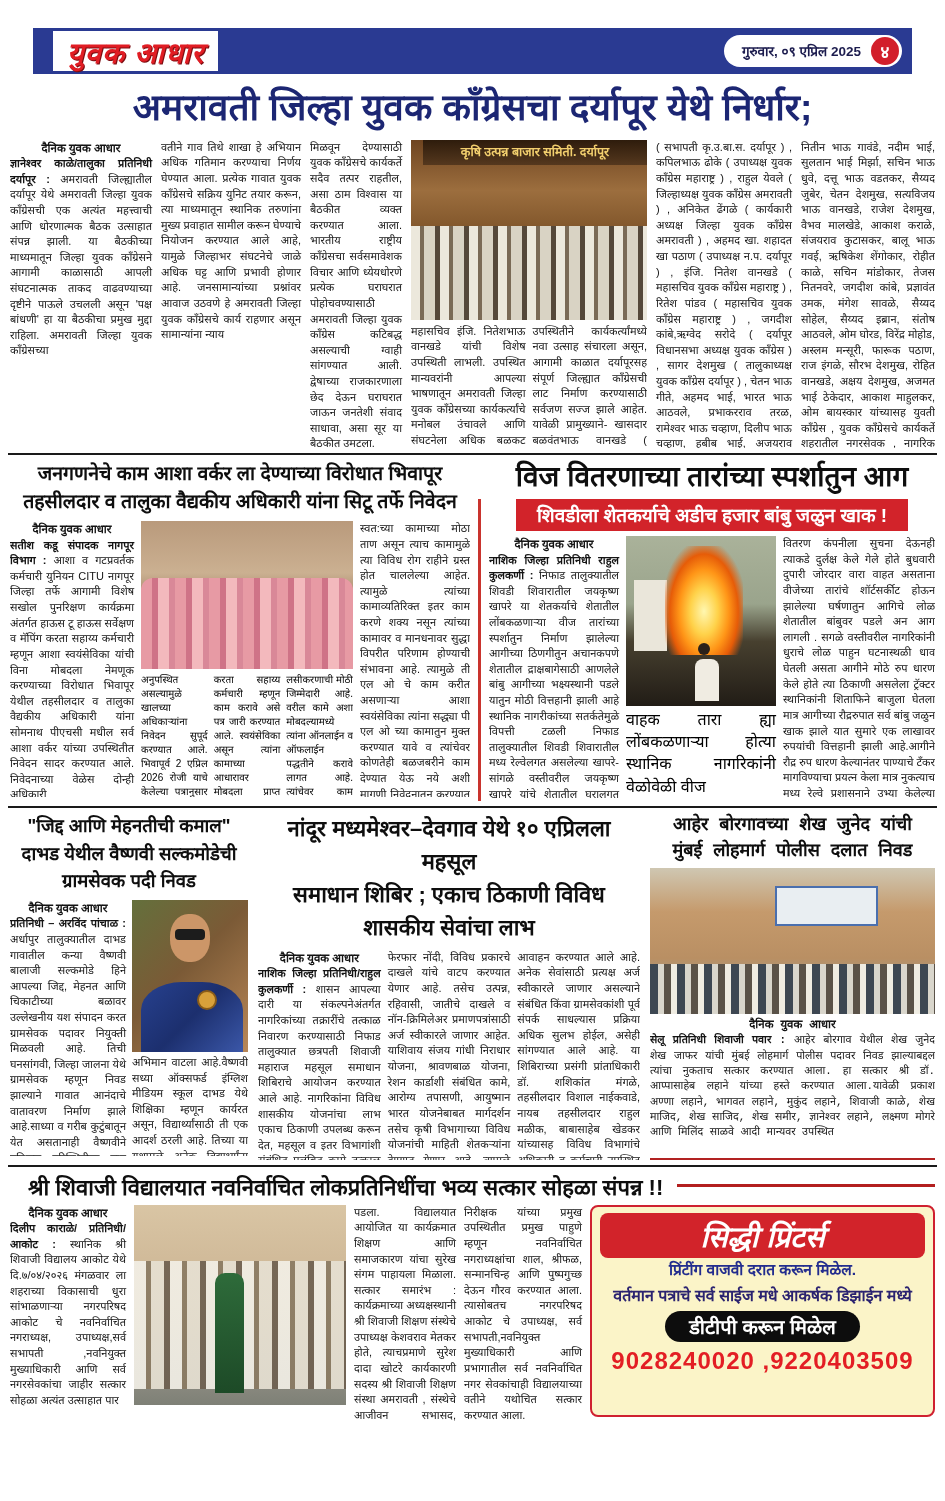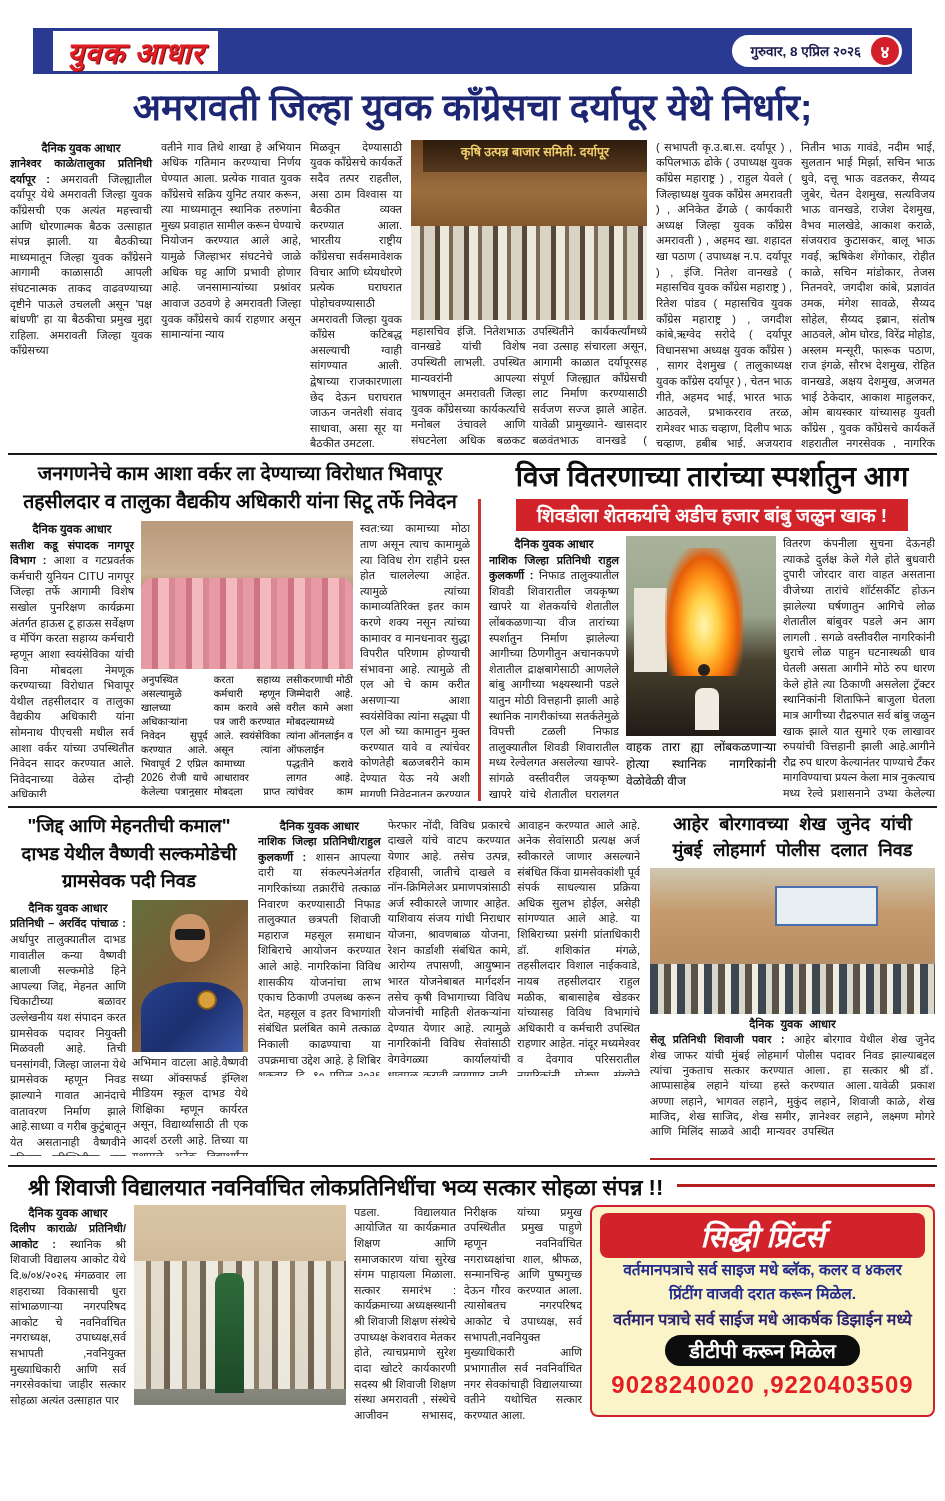--- a/index.html
+++ b/index.html
@@ -37,21 +37,21 @@
   .cc-a { width:124px; } .cc-b { flex:1; }
   .cc-mid { width:212px; display:flex; flex-direction:column; }
   .cc-mid .under { column-count:3; column-gap:6px; font-size:10px; line-height:1.4; text-align:justify; margin-top:4px; flex:1; overflow:hidden; }
   .vred { width:3px; background:#c9342e; margin-top:40px; }
   .sec-fire { flex:1; }
   .h2b { font-size:28px; font-weight:800; text-align:center; color:#0e0e0e; line-height:1.3; }
   .red-banner { width:88%; margin:4px auto 2px; background:#d2232a; color:#fff; font-size:19px; font-weight:700; text-align:center; padding:3px 12px; }
   .fire-body { display:flex; gap:7px; margin-top:5px; height:262px; overflow:hidden; }
   .cf-a { width:130px; } .cf-c { flex:1; }
   .cf-mid { width:150px; display:flex; flex-direction:column; }
-  .cf-mid .cap { font-size:12px; line-height:1.4; text-align:justify; margin-top:3px; }
+  .cf-mid .cap { font-size:16px; line-height:1.4; text-align:justify; margin-top:3px; }
 
   
   .row3 { margin:0 10px; display:flex; gap:10px; height:348px; overflow:hidden; }
   .art4 { width:238px; } .art5 { width:382px; } .art6 { flex:1; display:flex; flex-direction:column;font-family:Liberation Mono, monospace; }
   .h3head { font-weight:800; text-align:center; color:#0e0e0e; }
   .h3a { font-size:18.5px; line-height:1.5; }
   .h3b { font-size:22px; line-height:1.5; }
   .h3c { font-size:18px; line-height:1.45; }
   .art4-body { display:flex; gap:6px; margin-top:5px; height:256px; overflow:hidden; }
   .a4-c1 { width:116px; }
@@ -78,21 +78,21 @@
   .ad-title { background:#d2232a; color:#fff; font-size:29px; font-weight:800; font-style:italic; text-align:center; border-radius:8px; padding:3px 0; }
   .ad-line { text-align:center; font-weight:800; color:#232d8e; font-size:15.5px; line-height:1.55; }
   .ad-line4 { text-align:center; font-weight:800; color:#2b2370; font-size:16px; margin-top:2px; }
   .ad-pill { width:fit-content; margin:5px auto 2px; background:#0d0d0d; color:#fff; font-size:20px; font-weight:800; padding:2px 24px; border-radius:22px; }
   .ad-bottom { display:flex; align-items:center; margin-top:3px; }
   .ad-phones { flex:1; text-align:center; color:#e31e24; font-size:24px; font-weight:800; letter-spacing:1px; }
 
   
   .ph { position:relative; overflow:hidden; }
   .ph-lead { height:180px; background:linear-gradient(180deg,#6e4420 0%,#9c6e3e 28%,#7a5026 55%,#46331f 78%,#2e241a 100%); }
-  .ph-strip { position:absolute; top:0; left:12px; right:0; height:32px; background:linear-gradient(180deg,#2e1c0c,#55381e); }
+  .ph-strip { position:absolute; top:0; left:12px; right:0; height:25px; background:linear-gradient(180deg,#2e1c0c,#55381e); }
   .ph-strip span { color:#f2cf6e; font-weight:700; font-size:12.5px; display:block; text-align:center; line-height:25px; white-space:nowrap; }
   .crowd { position:absolute; bottom:0; left:0; right:0; height:52%; background:repeating-linear-gradient(90deg,#ece8dc 0 9px,#7a6a56 9px 13px,#d9d3c4 13px 24px,#55483a 24px 29px); }
   .ph-pink { height:148px; background:linear-gradient(180deg,#b99a7c 0%,#cbb091 35%,#93745a 60%,#6e5643 100%); }
   .crowd-pink { position:absolute; bottom:0; left:0; right:0; height:62%; border-radius:12px 12px 0 0; background:repeating-linear-gradient(90deg,#e79aa4 0 11px,#cf7387 11px 17px,#f3b9bd 17px 28px,#d98898 28px 34px); }
   .ph-fire { height:200px; background:linear-gradient(180deg,#aab29a 0%,#9aa48c 40%,#47402f 62%,#211c16 100%); }
   .bld { position:absolute; left:5%; top:26%; width:22%; height:42%; background:#eae6da; }
   .fireball { position:absolute; left:26%; top:6%; width:52%; height:64%; background:radial-gradient(ellipse at 50% 60%,#fff7b0 0%,#ffd24a 25%,#ff9517 45%,#e65c08 62%,rgba(120,60,20,0) 78%); }
   .man { position:absolute; left:46%; bottom:3%; width:24px; height:42px; background:#f0ece2; border-radius:8px 8px 0 0; }
   .manhead { position:absolute; left:48%; bottom:30%; width:12px; height:12px; background:#2a211a; border-radius:50%; }
   .ph-girl { height:152px; background:linear-gradient(135deg,#64703c 0%,#7b5a36 45%,#b98757 100%); }
@@ -110,21 +110,21 @@
 </head>
 <body>
 
 <div class="page">
 
   <header class="mast">
     <div class="logo-box">
       <span class="logo">युवक आधार</span>
     </div>
     <div class="datebox">
-      <span class="date">गुरुवार, 8 एप्रिल २०२६</span>
+      <span class="date">गुरुवार, ०९ एप्रिल 2025</span>
       <span class="pagenum">४</span>
     </div>
   </header>
 
   <section>
     <h1 class="h-main">
       <span>अमरावती जिल्हा युवक काँग्रेसचा दर्यापूर येथे निर्धार;</span><br>
     </h1>
 
     <div class="lead-body">
@@ -224,20 +224,24 @@
             <div class="shades"></div>
             <div class="sari"></div>
             <div class="medal"></div>
           </div>
           <div class="txt body-txt">अभिमान वाटला आहे.वैष्णवी सध्या ऑक्सफर्ड इंग्लिश मीडियम स्कूल दाभड येथे शिक्षिका म्हणून कार्यरत असून, विद्यार्थ्यांसाठी ती एक आदर्श ठरली आहे. तिच्या या यशामुळे अनेक विद्यार्थ्यांना प्रेरणा मिळेल, असा विश्वास व्यक्त केला जात आहे.तिच्या पुढील उज्ज्वल भविष्यासाठी सर्व स्तरातून शुभेच्छांचा वर्षाव होत आहे.</div>
         </div>
       </div>
     </section>
 
     <section class="art5">
+      <h3 class="h3head h3b">
+        <span>नांदूर मध्यमेश्वर–देवगाव येथे १० एप्रिलला महसूल</span><br>
+        <span>समाधान शिबिर ; एकाच ठिकाणी विविध शासकीय सेवांचा लाभ</span>
+      </h3>
       <div class="art5-body">
         <div class="body-txt">
           <div class="byline">दैनिक युवक आधार</div>
           <span class="lede">नाशिक जिल्हा प्रतिनिधी/राहुल कुलकर्णी :</span>
           <span>शासन आपल्या दारी या संकल्पनेअंतर्गत नागरिकांच्या तक्रारींचे तत्काळ निवारण करण्यासाठी निफाड तालुक्यात छत्रपती शिवाजी महाराज महसूल समाधान शिबिराचे आयोजन करण्यात आले आहे. नागरिकांना विविध शासकीय योजनांचा लाभ एकाच ठिकाणी उपलब्ध करून देत, महसूल व इतर विभागांशी संबंधित प्रलंबित कामे तत्काळ निकाली काढण्याचा या उपक्रमाचा उद्देश आहे. हे शिबिर शुक्रवार, दि. १० एप्रिल २०२६ रोजी नांदूर मध्यमेश्वर तसेच देवगाव येथे आयोजित करण्यात येणार असून सकाळी १० वाजेपासुन शिबिरास सुरुवात होईल. या शिबिरात महसूल विभागाशी संबंधित ७/१२ उतारे,</span>
         </div>
         <div class="body-txt">फेरफार नोंदी, विविध प्रकारचे दाखले यांचे वाटप करण्यात येणार आहे. तसेच उत्पन्न, रहिवासी, जातीचे दाखले व नॉन-क्रिमिलेअर प्रमाणपत्रांसाठी अर्ज स्वीकारले जाणार आहेत. याशिवाय संजय गांधी निराधार योजना, श्रावणबाळ योजना, रेशन कार्डाशी संबंधित कामे, आरोग्य तपासणी, आयुष्मान भारत योजनेबाबत मार्गदर्शन तसेच कृषी विभागाच्या विविध योजनांची माहिती शेतकऱ्यांना देण्यात येणार आहे. त्यामुळे नागरिकांनी विविध सेवांसाठी वेगवेगळ्या कार्यालयांची धावपळ करावी लागणार नाही. शिबिरास उपस्थित राहताना नागरिकांनी आधार कार्ड, रेशन कार्ड, शेती विषयक कागदपत्रे सोबत आणावीत, असे प्रशासनाकडून</div>
         <div class="body-txt">आवाहन करण्यात आले आहे. अनेक सेवांसाठी प्रत्यक्ष अर्ज स्वीकारले जाणार असल्याने संबंधित किंवा ग्रामसेवकांशी पूर्व संपर्क साधल्यास प्रक्रिया अधिक सुलभ होईल, असेही सांगण्यात आले आहे. या शिबिराच्या प्रसंगी प्रांताधिकारी डॉ. शशिकांत मंगळे, तहसीलदार विशाल नाईकवाडे, नायब तहसीलदार राहुल मळीक, बाबासाहेब खेडकर यांच्यासह विविध विभागांचे अधिकारी व कर्मचारी उपस्थित राहणार आहेत. नांदूर मध्यमेश्वर व देवगाव परिसरातील नागरिकांनी मोठ्या संख्येने उपस्थित राहून या शिबिराचा लाभ घ्यावा व संबंधित कामांचा निपटारा करून घ्यावा, असे आवाहन प्रशासनाच्या वतीने करण्यात आले आहे.</div>
       </div>
     </section>
@@ -275,21 +279,20 @@
       </div>
       <div class="s-ph ph ph-hall">
         <div class="crowd-hall"></div>
         <div class="green-sari"></div>
       </div>
       <div class="s-c2 body-txt">पडला. विद्यालयात आयोजित या कार्यक्रमात शिक्षण आणि समाजकारण यांचा सुरेख संगम पाहायला मिळाला. सत्कार समारंभ : कार्यक्रमाच्या अध्यक्षस्थानी श्री शिवाजी शिक्षण संस्थेचे उपाध्यक्ष केशवराव मेतकर होते, त्याचप्रमाणे सुरेश दादा खोटरे कार्यकारणी सदस्य श्री शिवाजी शिक्षण संस्था अमरावती , संस्थेचे आजीवन सभासद, मुख्याध्यापक,उप मुख्याध्यापक,पर्यवेक्षक,शाळा</div>
       <div class="s-c3 body-txt">निरीक्षक यांच्या प्रमुख उपस्थितीत प्रमुख पाहुणे म्हणून नवनिर्वाचित नगराध्यक्षांचा शाल, श्रीफळ, सन्मानचिन्ह आणि पुष्पगुच्छ देऊन गौरव करण्यात आला. त्यासोबतच नगरपरिषद आकोट चे उपाध्यक्ष, सर्व सभापती,नवनियुक्त मुख्याधिकारी आणि प्रभागातील सर्व नवनिर्वाचित नगर सेवकांचाही विद्यालयाच्या वतीने यथोचित सत्कार करण्यात आला.</div>
 
       <aside class="ad">
         <div class="ad-title">सिद्धी प्रिंटर्स</div>
-        <div class="ad-line">वर्तमानपत्राचे सर्व साइज मधे ब्लॅक, कलर व ४कलर</div>
         <div class="ad-line">प्रिंटींग वाजवी दरात करून मिळेल.</div>
         <div class="ad-line4">वर्तमान पत्राचे सर्व साईज मधे आकर्षक डिझाईन मध्ये</div>
         <div class="ad-pill">डीटीपी करून मिळेल</div>
         <div class="ad-bottom">
 
           <span class="ad-phones">9028240020 ,9220403509</span>
         </div>
       </aside>
     </div>
   </div>

